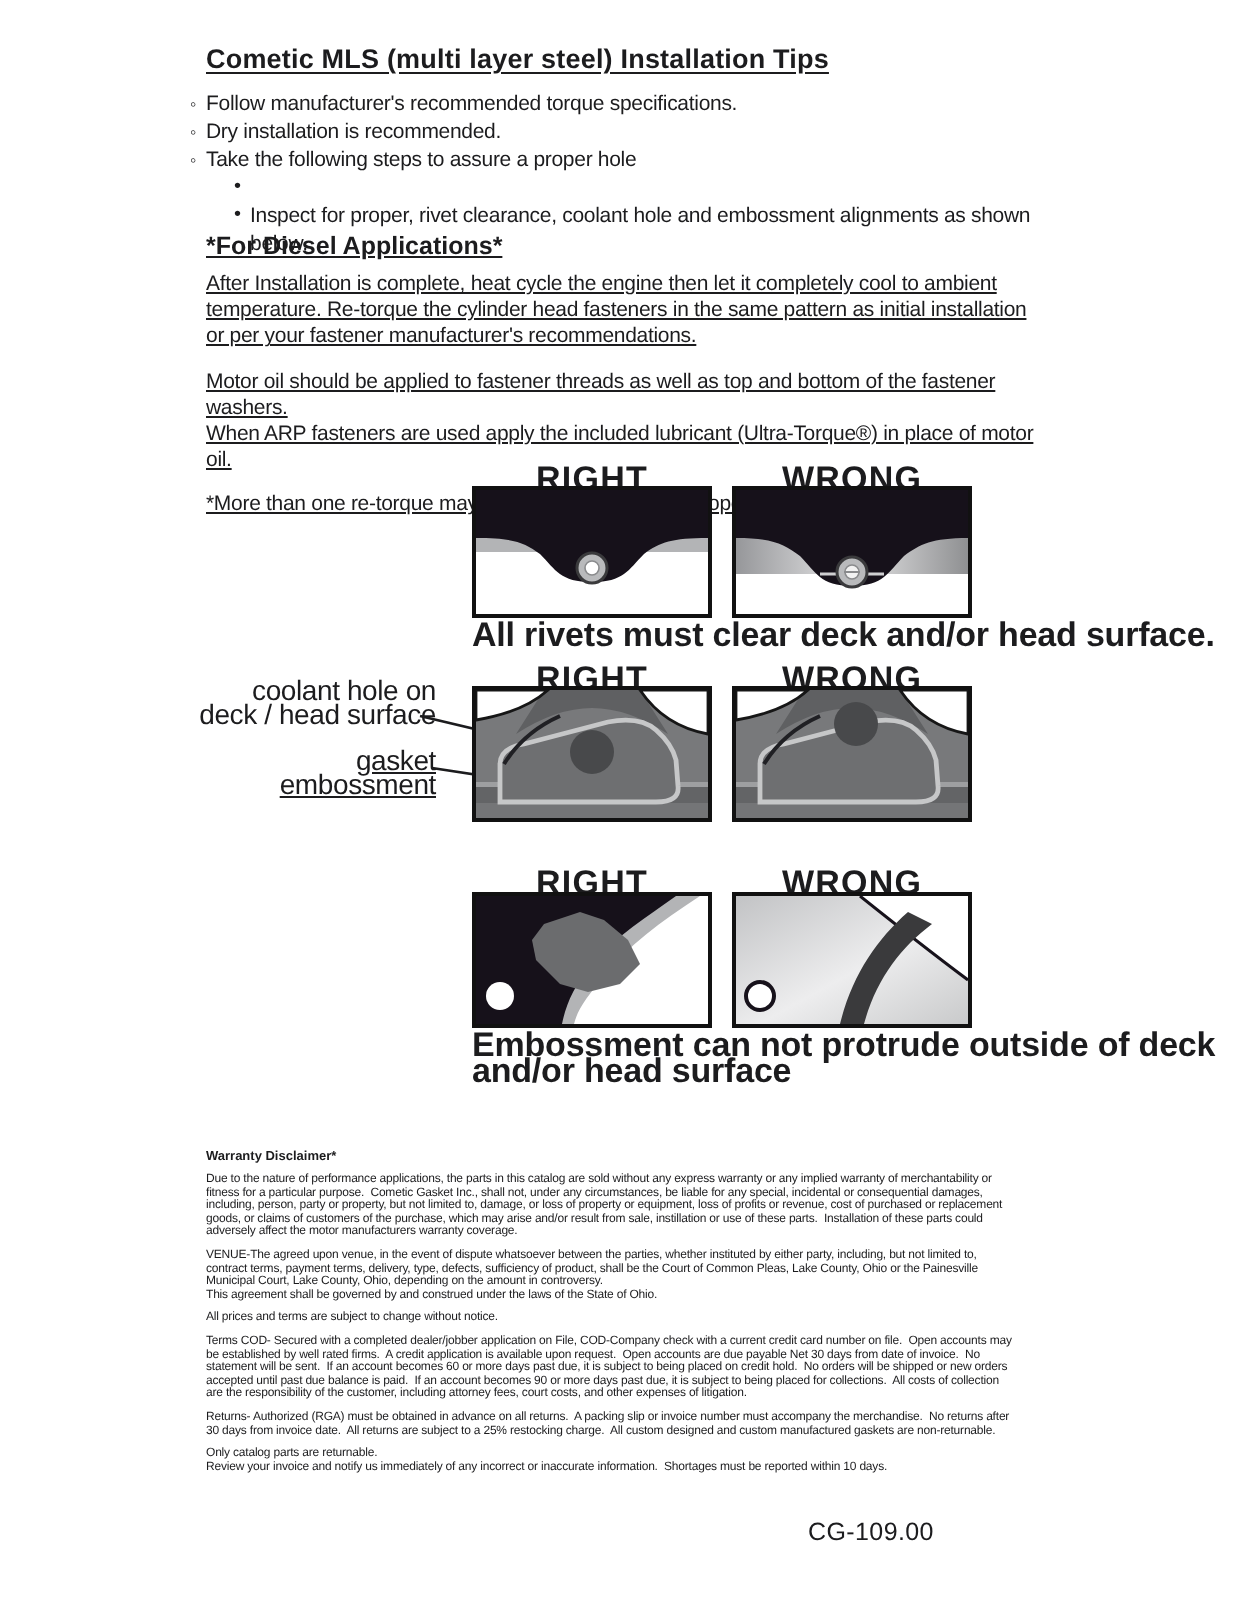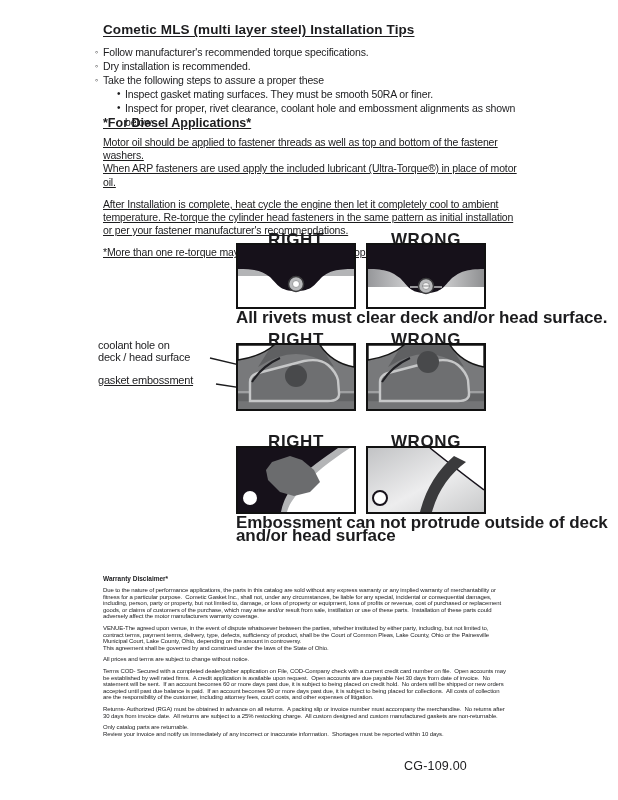--- a/index.html
+++ b/index.html
@@ -21,21 +21,21 @@
   .diesel{position:absolute;left:103px;top:116px;width:420px;text-decoration:underline;}
   .diesel h3{font-size:12.5px;font-weight:bold;margin:0 0 6px 0;}
   .diesel p{font-size:10.5px;letter-spacing:-0.15px;line-height:13.2px;margin:0 0 9px 0;white-space:pre-line;}
   
   .dg-label{position:absolute;width:120px;text-align:center;font-size:17px;font-weight:bold;letter-spacing:0.6px;}
   .dg-box{position:absolute;width:120px;height:68px;border:2px solid #111;box-sizing:border-box;background:#fff;}
   .dg-box svg{display:block;width:116px;height:64px;}
   .dg-box.short{height:66px;}
   .dg-box.short svg{height:62px;}
   .dg-caption{position:absolute;font-size:17px;font-weight:bold;letter-spacing:-0.1px;line-height:12.5px;white-space:pre-line;}
-  .side-labels{position:absolute;font-size:11px;letter-spacing:-0.2px;line-height:11.5px;}
+  .side-labels{position:absolute;text-align:right;font-size:14px;letter-spacing:-0.2px;line-height:11.5px;}
   .side-labels .lbl2{margin-top:12px;text-decoration:underline;}
   .connector-overlay{position:absolute;left:0;top:0;pointer-events:none;}
   
   .disc{position:absolute;left:103px;top:575px;width:440px;}
   .disc h4{font-size:6.5px;margin:0 0 5px 0;font-weight:bold;}
   .disc p{font-size:6px;letter-spacing:-0.1px;line-height:6.6px;margin:0 0 5px 0;white-space:pre;}
   
   .page-num{position:absolute;left:404px;top:759px;font-size:12.5px;letter-spacing:0.2px;}
 </style>
 </head>
@@ -48,39 +48,38 @@
     <div class="bullet-row">
       <span class="marker">◦</span>
       <span>Follow manufacturer's recommended torque specifications.</span>
     </div>
     <div class="bullet-row">
       <span class="marker">◦</span>
       <span>Dry installation is recommended.</span>
     </div>
     <div class="bullet-row">
       <span class="marker">◦</span>
-      <span>Take the following steps to assure a proper these</span>
+      <span>Take the following steps to assure a proper hole</span>
     </div>
     <div class="bullet-row sub">
       <span class="marker">•</span>
-      <span>Inspect gasket mating surfaces.  They must be smooth 50RA or finer.</span>
     </div>
     <div class="bullet-row sub">
       <span class="marker">•</span>
       <span>Inspect for proper, rivet clearance, coolant hole and embossment alignments as shown below.</span>
     </div>
   </div>
 
   <div class="diesel">
     <h3>*For Diesel Applications*</h3>
-    <p>Motor oil should be applied to fastener threads as well as top and bottom of the fastener washers.
-When ARP fasteners are used apply the included lubricant (Ultra-Torque®) in place of motor oil.</p>
     <p>After Installation is complete, heat cycle the engine then let it completely cool to ambient
 temperature. Re-torque the cylinder head fasteners in the same pattern as initial installation
 or per your fastener manufacturer's recommendations.</p>
+    <p>Motor oil should be applied to fastener threads as well as top and bottom of the fastener washers.
+When ARP fasteners are used apply the included lubricant (Ultra-Torque®) in place of motor oil.</p>
     <p>*More than one re-torque may be required to achieve proper fastener stretch*</p>
   </div>
 
   <div class="dg-label" style="left:236px;top:230px">RIGHT</div>
   <div class="dg-label" style="left:366px;top:230px">WRONG</div>
 
   <div class="dg-box short" style="left:236px;top:243px">
     <svg viewBox="0 0 116 62">
       <rect x="0" y="0" width="116" height="62" fill="#ffffff"></rect>
       <rect x="0" y="24" width="116" height="7" fill="#b3b4b6"></rect>

